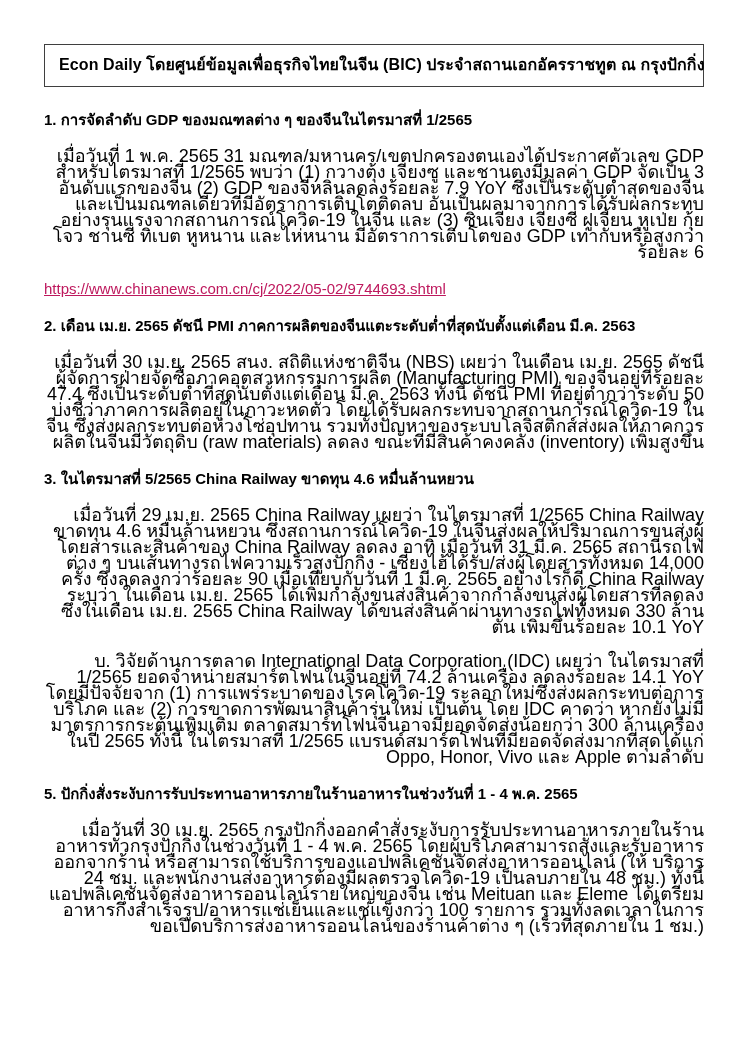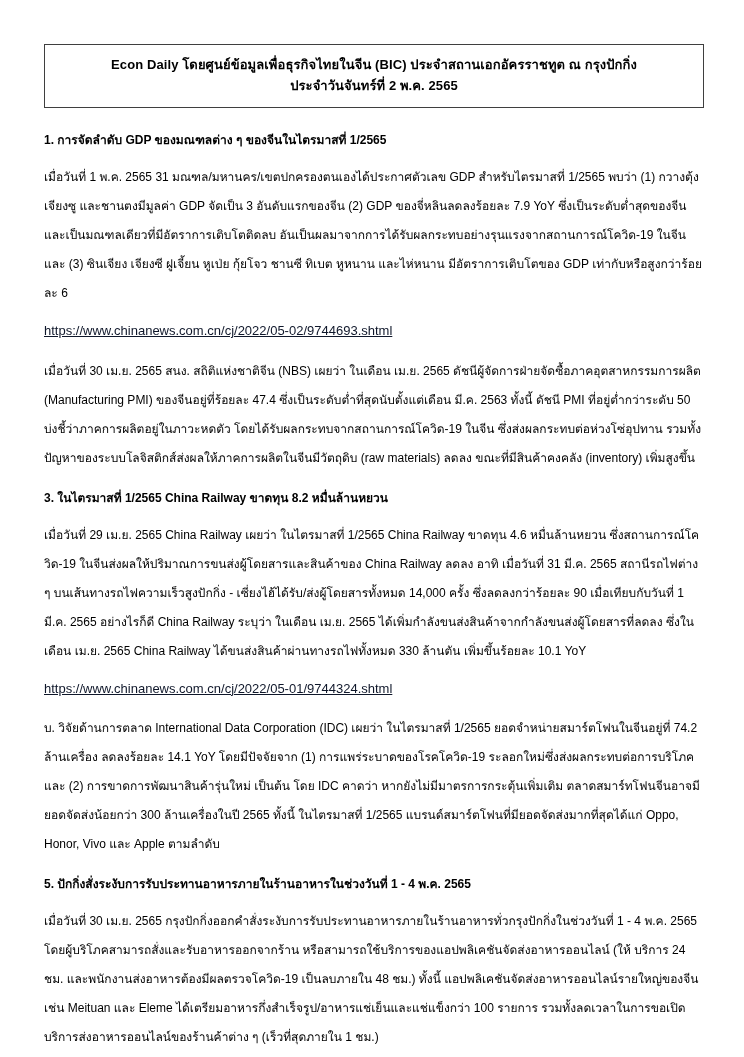--- a/index.html
+++ b/index.html
@@ -27,80 +27,79 @@
   
   .header-box {
     border: 1px solid #3f3f3f;
     box-sizing: border-box;
     width: 660px;
     padding: 9px 14px 11px 14px;
     margin-bottom: 22px;
   }
   .header-line {
     text-align: center;
-    font-size: 13px;
+    font-size: 16px;
     font-weight: bold;
     line-height: 21px;
     letter-spacing: 0.1px;
     white-space: nowrap;
   }
 
   
   .section {
     margin-bottom: 15px;
     width: 660px;
   }
   .section-title {
-    font-size: 12px;
+    font-size: 15px;
     font-weight: bold;
     line-height: 21px;
     margin-bottom: 1px;
   }
   .section-body {
-    font-size: 12px;
-    line-height: 29px;
-    text-align: left;
+    font-size: 18px;
+    line-height: 16px;
+    text-align: right;
     word-spacing: 0px;
   }
   .link {
     display: block;
-    font-size: 13px;
+    font-size: 15px;
     line-height: 21.5px;
-    color: #0f172a;
+    color: #be185d;
     text-decoration: underline;
     cursor: pointer;
   }
   .links { margin-top: 0px; }
 </style>
 </head>
 <body>
 
 <div class="page">
 
   <div class="header-box">
     <div class="header-line">Econ Daily โดยศูนย์ข้อมูลเพื่อธุรกิจไทยในจีน (BIC) ประจำสถานเอกอัครราชทูต ณ กรุงปักกิ่ง</div>
-    <div class="header-line">ประจำวันจันทร์ที่ 2 พ.ค. 2565</div>
   </div>
 
   <div id="sections-container">
       <div class="section">
         <div class="section-title">1. การจัดลำดับ GDP ของมณฑลต่าง ๆ ของจีนในไตรมาสที่ 1/2565</div>
         <p class="section-body">เมื่อวันที่ 1 พ.ค. 2565 31 มณฑล/มหานคร/เขตปกครองตนเองได้ประกาศตัวเลข GDP สำหรับไตรมาสที่ 1/2565 พบว่า (1) กวางตุ้ง เจียงซู และชานตงมีมูลค่า GDP จัดเป็น 3 อันดับแรกของจีน (2) GDP ของจี่หลินลดลงร้อยละ 7.9 YoY ซึ่งเป็นระดับต่ำสุดของจีน และเป็นมณฑลเดียวที่มีอัตราการเติบโตติดลบ อันเป็นผลมาจากการได้รับผลกระทบอย่างรุนแรงจากสถานการณ์โควิด-19 ในจีน และ (3) ซินเจียง เจียงซี ฝูเจี้ยน หูเป่ย กุ้ยโจว ชานซี ทิเบต หูหนาน และไห่หนาน มีอัตราการเติบโตของ GDP เท่ากับหรือสูงกว่าร้อยละ 6</p>
         <div class="links">
           <span class="link">https://www.chinanews.com.cn/cj/2022/05-02/9744693.shtml</span>
         </div>
       </div>
       <div class="section">
+        <div class="section-title">2. เดือน เม.ย. 2565 ดัชนี PMI ภาคการผลิตของจีนแตะระดับต่ำที่สุดนับตั้งแต่เดือน มี.ค. 2563</div>
         <p class="section-body">เมื่อวันที่ 30 เม.ย. 2565 สนง. สถิติแห่งชาติจีน (NBS) เผยว่า ในเดือน เม.ย. 2565 ดัชนีผู้จัดการฝ่ายจัดซื้อภาคอุตสาหกรรมการผลิต (Manufacturing PMI) ของจีนอยู่ที่ร้อยละ 47.4 ซึ่งเป็นระดับต่ำที่สุดนับตั้งแต่เดือน มี.ค. 2563 ทั้งนี้ ดัชนี PMI ที่อยู่ต่ำกว่าระดับ 50 บ่งชี้ว่าภาคการผลิตอยู่ในภาวะหดตัว โดยได้รับผลกระทบจากสถานการณ์โควิด-19 ในจีน ซึ่งส่งผลกระทบต่อห่วงโซ่อุปทาน รวมทั้งปัญหาของระบบโลจิสติกส์ส่งผลให้ภาคการผลิตในจีนมีวัตถุดิบ (raw materials) ลดลง ขณะที่มีสินค้าคงคลัง (inventory) เพิ่มสูงขึ้น</p>
       </div>
       <div class="section">
-        <div class="section-title">3. ในไตรมาสที่ 1/2565 China Railway ขาดทุน 8.2 หมื่นล้านหยวน</div>
+        <div class="section-title">3. ในไตรมาสที่ 5/2565 China Railway ขาดทุน 4.6 หมื่นล้านหยวน</div>
         <p class="section-body">เมื่อวันที่ 29 เม.ย. 2565 China Railway เผยว่า ในไตรมาสที่ 1/2565 China Railway ขาดทุน 4.6 หมื่นล้านหยวน ซึ่งสถานการณ์โควิด-19 ในจีนส่งผลให้ปริมาณการขนส่งผู้โดยสารและสินค้าของ China Railway ลดลง อาทิ เมื่อวันที่ 31 มี.ค. 2565 สถานีรถไฟต่าง ๆ บนเส้นทางรถไฟความเร็วสูงปักกิ่ง - เซี่ยงไฮ้ได้รับ/ส่งผู้โดยสารทั้งหมด 14,000 ครั้ง ซึ่งลดลงกว่าร้อยละ 90 เมื่อเทียบกับวันที่ 1 มี.ค. 2565 อย่างไรก็ดี China Railway ระบุว่า ในเดือน เม.ย. 2565 ได้เพิ่มกำลังขนส่งสินค้าจากกำลังขนส่งผู้โดยสารที่ลดลง ซึ่งในเดือน เม.ย. 2565 China Railway ได้ขนส่งสินค้าผ่านทางรถไฟทั้งหมด 330 ล้านตัน เพิ่มขึ้นร้อยละ 10.1 YoY</p>
         <div class="links">
-          <span class="link">https://www.chinanews.com.cn/cj/2022/05-01/9744324.shtml</span>
         </div>
       </div>
       <div class="section">
         <p class="section-body">บ. วิจัยด้านการตลาด International Data Corporation (IDC) เผยว่า ในไตรมาสที่ 1/2565 ยอดจำหน่ายสมาร์ตโฟนในจีนอยู่ที่ 74.2 ล้านเครื่อง ลดลงร้อยละ 14.1 YoY โดยมีปัจจัยจาก (1) การแพร่ระบาดของโรคโควิด-19 ระลอกใหม่ซึ่งส่งผลกระทบต่อการบริโภค และ (2) การขาดการพัฒนาสินค้ารุ่นใหม่ เป็นต้น โดย IDC คาดว่า หากยังไม่มีมาตรการกระตุ้นเพิ่มเติม ตลาดสมาร์ทโฟนจีนอาจมียอดจัดส่งน้อยกว่า 300 ล้านเครื่องในปี 2565 ทั้งนี้ ในไตรมาสที่ 1/2565 แบรนด์สมาร์ตโฟนที่มียอดจัดส่งมากที่สุดได้แก่ Oppo, Honor, Vivo และ Apple ตามลำดับ</p>
       </div>
       <div class="section">
         <div class="section-title">5. ปักกิ่งสั่งระงับการรับประทานอาหารภายในร้านอาหารในช่วงวันที่ 1 - 4 พ.ค. 2565</div>
         <p class="section-body">เมื่อวันที่ 30 เม.ย. 2565 กรุงปักกิ่งออกคำสั่งระงับการรับประทานอาหารภายในร้านอาหารทั่วกรุงปักกิ่งในช่วงวันที่ 1 - 4 พ.ค. 2565 โดยผู้บริโภคสามารถสั่งและรับอาหารออกจากร้าน หรือสามารถใช้บริการของแอปพลิเคชันจัดส่งอาหารออนไลน์ (ให้ บริการ 24 ชม. และพนักงานส่งอาหารต้องมีผลตรวจโควิด-19 เป็นลบภายใน 48 ชม.) ทั้งนี้ แอปพลิเคชันจัดส่งอาหารออนไลน์รายใหญ่ของจีน เช่น Meituan และ Eleme ได้เตรียมอาหารกึ่งสำเร็จรูป/อาหารแช่เย็นและแช่แข็งกว่า 100 รายการ รวมทั้งลดเวลาในการขอเปิดบริการส่งอาหารออนไลน์ของร้านค้าต่าง ๆ (เร็วที่สุดภายใน 1 ชม.)</p>
       </div>
     </div>

